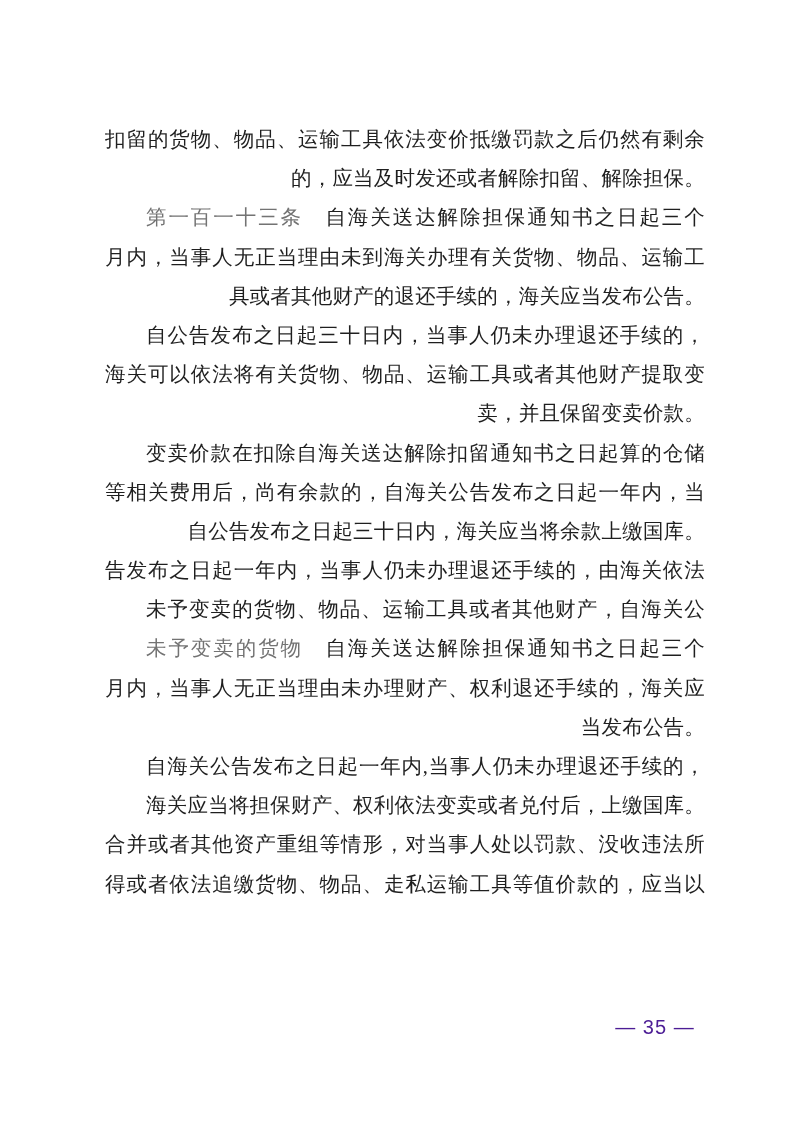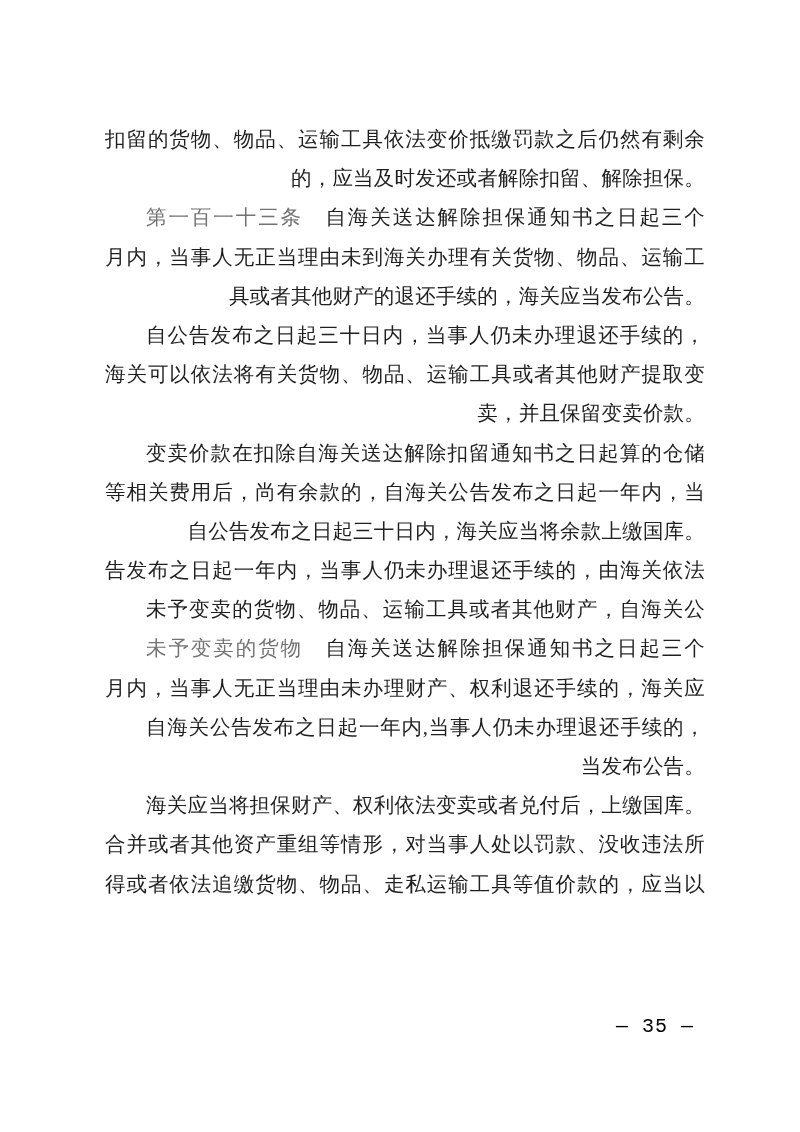--- a/index.html
+++ b/index.html
@@ -46,24 +46,24 @@
     font-weight: 400;
     color: #737373;
   }
   .footer {
     position: absolute;
     left: 600px;
     top: 1014px;
     width: 110px;
     font-size: 20px;
     line-height: 26px;
-    color: #000000;
+    color: #4c1d95;
     text-align: center;
     letter-spacing: 1px;
-    font-family: Liberation Mono, monospace;
+    font-family: Liberation Sans, sans-serif;
   }
 </style>
 </head>
 <body>
 
 <div class="page">
   <div class="text-block">
     <div class="line fill">扣留的货物、物品、运输工具依法变价抵缴罚款之后仍然有剩余</div>
     <div class="line end">的，应当及时发还或者解除扣留、解除担保。</div>
     <div class="line fill indent"><span class="art-num">第一百一十三条　</span><span>自海关送达解除担保通知书之日起三个</span></div>
@@ -72,22 +72,22 @@
     <div class="line fill indent">自公告发布之日起三十日内，当事人仍未办理退还手续的，</div>
     <div class="line fill">海关可以依法将有关货物、物品、运输工具或者其他财产提取变</div>
     <div class="line end">卖，并且保留变卖价款。</div>
     <div class="line fill indent">变卖价款在扣除自海关送达解除扣留通知书之日起算的仓储</div>
     <div class="line fill">等相关费用后，尚有余款的，自海关公告发布之日起一年内，当</div>
     <div class="line end">自公告发布之日起三十日内，海关应当将余款上缴国库。</div>
     <div class="line fill">告发布之日起一年内，当事人仍未办理退还手续的，由海关依法</div>
     <div class="line fill indent">未予变卖的货物、物品、运输工具或者其他财产，自海关公</div>
     <div class="line fill indent"><span class="art-num">未予变卖的货物　</span><span>自海关送达解除担保通知书之日起三个</span></div>
     <div class="line fill">月内，当事人无正当理由未办理财产、权利退还手续的，海关应</div>
+    <div class="line end">当发布公告。</div>
     <div class="line fill indent">自海关公告发布之日起一年内,当事人仍未办理退还手续的，</div>
-    <div class="line end">当发布公告。</div>
     <div class="line end">海关应当将担保财产、权利依法变卖或者兑付后，上缴国库。</div>
     <div class="line fill">合并或者其他资产重组等情形，对当事人处以罚款、没收违法所</div>
     <div class="line fill">得或者依法追缴货物、物品、走私运输工具等值价款的，应当以</div>
   </div>
 
   <div class="footer">
     <span>— 35 —</span>
   </div>
 </div>
 

